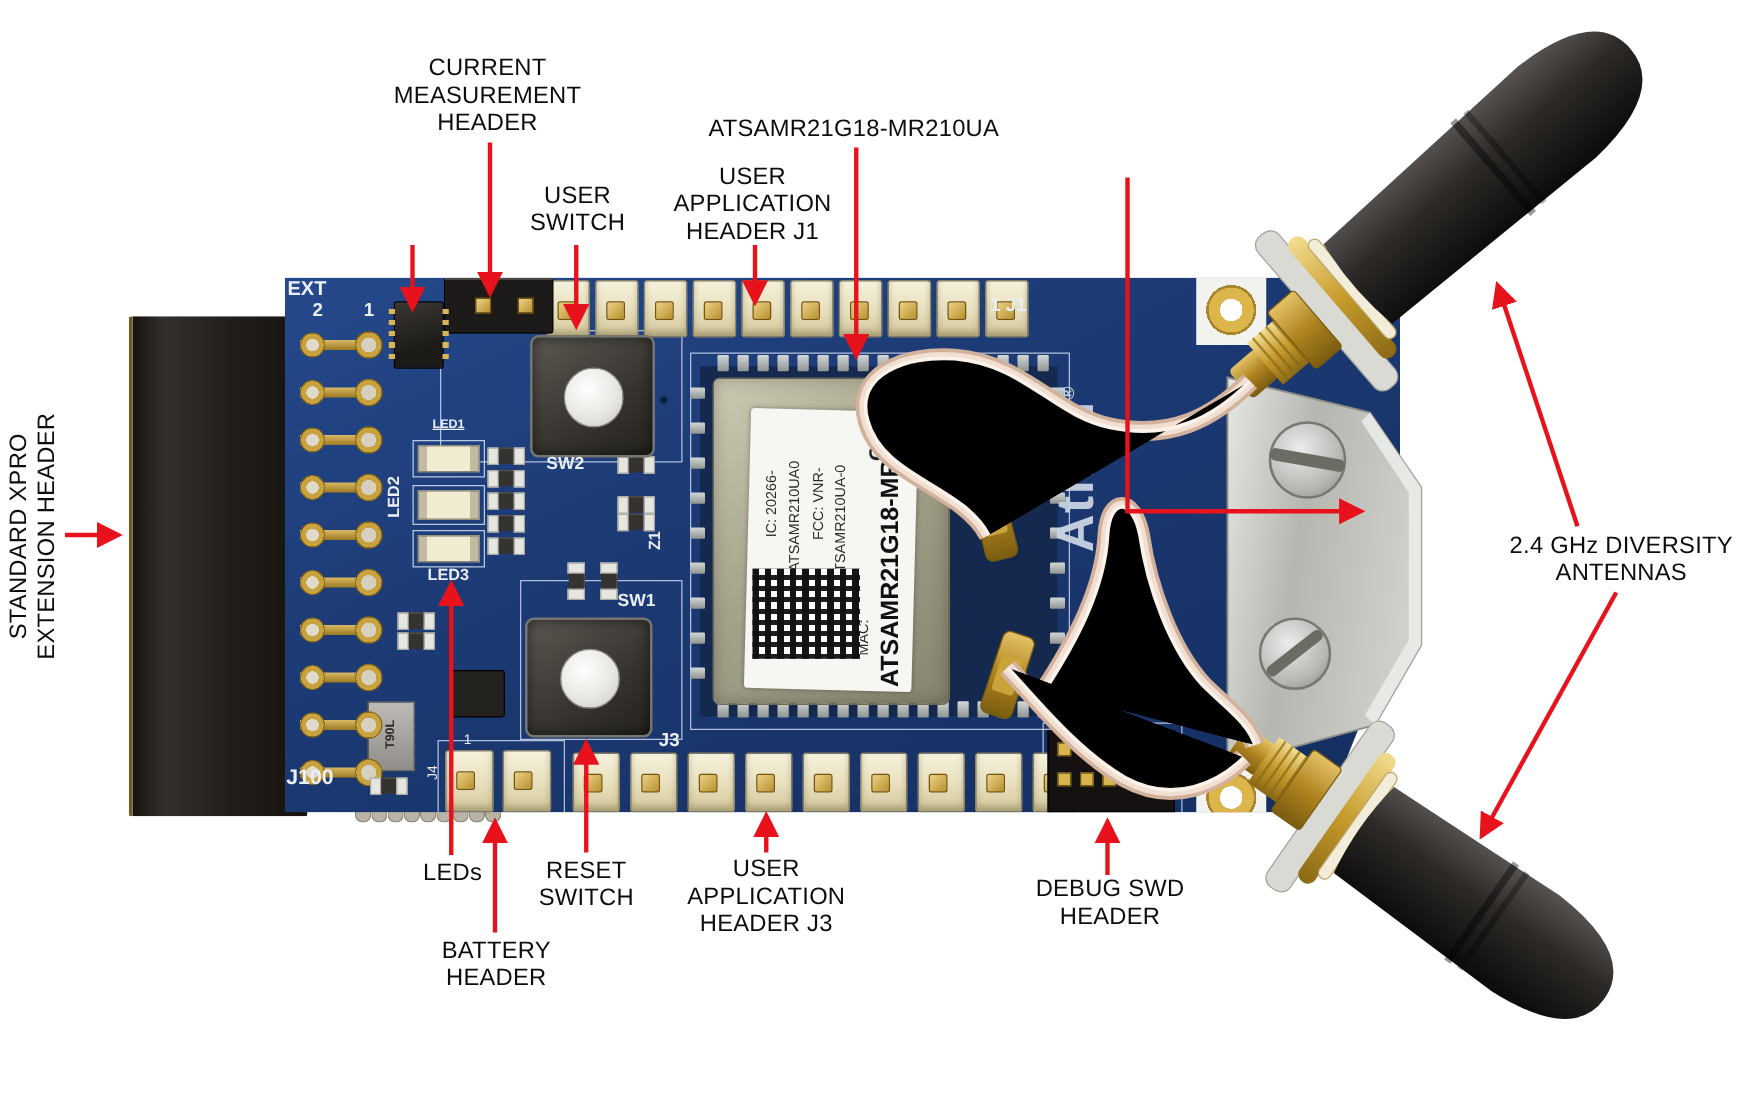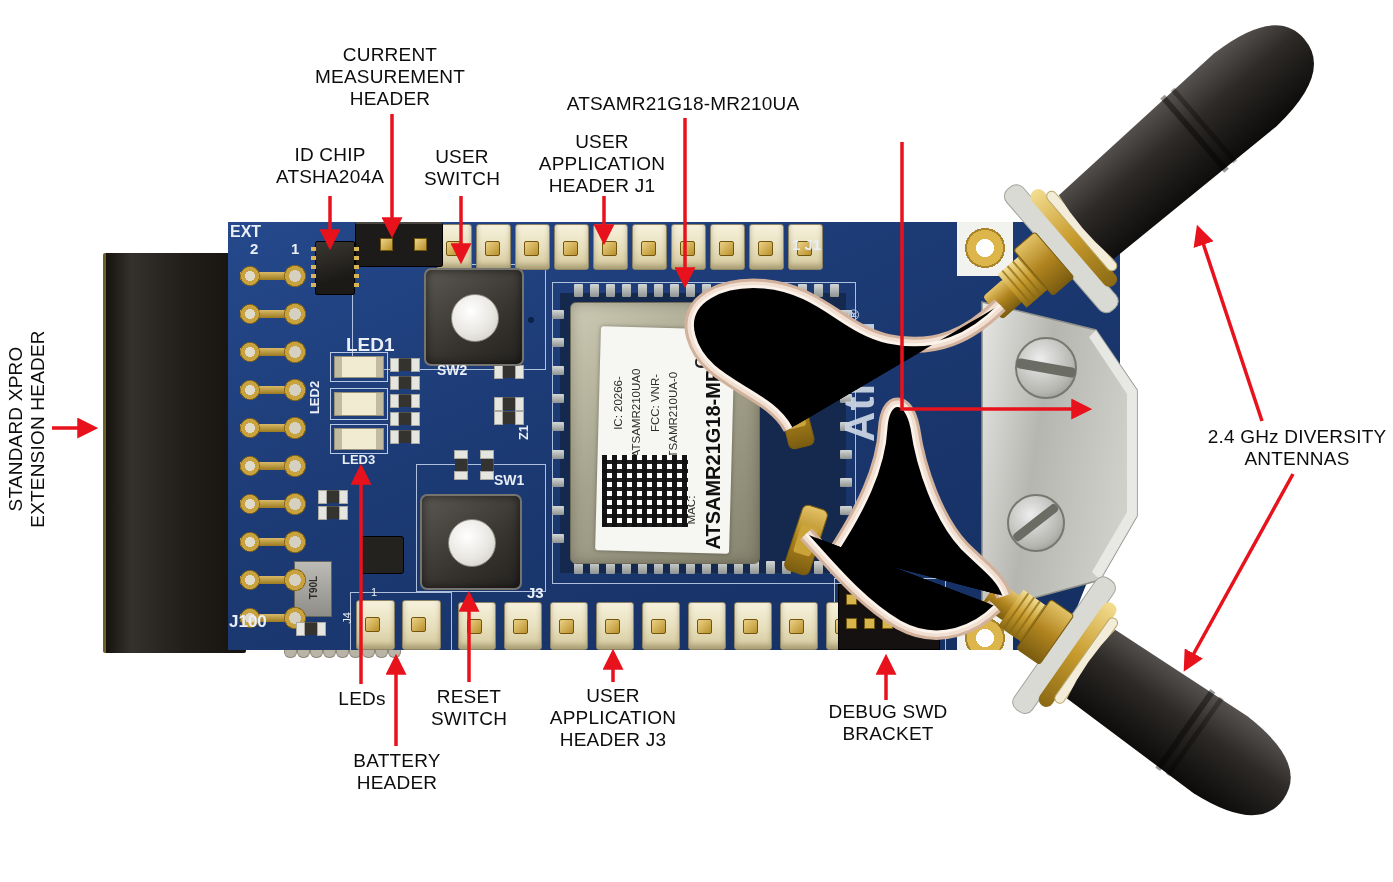--- a/index.html
+++ b/index.html
@@ -116,21 +116,21 @@
       <div class="pl" style="left:-5px;top:5px;height:42px;"></div>
       <div class="pl" style="right:-5px;top:5px;height:42px;"></div>
     </div>
 
     <div class="sbox" style="left:124px;top:42px;width:192px;height:104px;"></div>
     <div class="tact" style="left:196px;top:46px;width:96px;height:94px;">
       <div class="plunger"></div>
     </div>
     <div class="silk" style="left:209px;top:140px;font-size:14px;">SW2</div>
 
-    <div class="silk" style="left:118px;top:112px;font-size:19px;">LED1</div>
+    <div class="silk" style="left:118px;top:112px;font-size:10px;text-decoration:underline;">LED1</div>
     <div class="ledbox" style="left:102px;top:130px;width:56px;height:28px;">
         <div class="led"></div>
       </div>
     <div class="silk vrot" style="left:70px;top:168px;font-size:13px;">LED2</div>
     <div class="ledbox" style="left:102px;top:166px;width:56px;height:30px;">
         <div class="led"></div>
       </div>
     <div class="ledbox" style="left:102px;top:202px;width:56px;height:28px;">
         <div class="led"></div>
       </div>
@@ -501,39 +501,37 @@
       <use href="#cabB" stroke="#fbf2ea" stroke-width="3"></use>
     <use href="#cabC" stroke="#d2b29c" stroke-width="16"></use>
       <use href="#cabC" stroke="#f1dfd2" stroke-width="10"></use>
       <use href="#cabC" stroke="#fbf2ea" stroke-width="3"></use>
   </svg>
 
   <div class="callout" style="left:300px;top:44px;width:180px;">CURRENT
 MEASUREMENT
 HEADER</div>
   <div class="callout" style="left:543px;top:93px;width:280px;">ATSAMR21G18-MR210UA</div>
-  <div class="callout" style="left:255px;top:144px;width:150px;">ID CHIP
-ATSHA204A</div>
   <div class="callout" style="left:402px;top:146px;width:120px;">USER
 SWITCH</div>
   <div class="callout" style="left:522px;top:131px;width:160px;">USER
 APPLICATION
 HEADER J1</div>
   <div class="callout" style="left:1197px;top:426px;width:200px;">2.4 GHz DIVERSITY
 ANTENNAS</div>
   <div class="callout" style="left:-88px;top:407px;width:230px;transform:rotate(-90deg);">STANDARD XPRO
 EXTENSION HEADER</div>
   <div class="callout" style="left:322px;top:688px;width:80px;">LEDs</div>
   <div class="callout" style="left:414px;top:686px;width:110px;">RESET
 SWITCH</div>
   <div class="callout" style="left:533px;top:685px;width:160px;">USER
 APPLICATION
 HEADER J3</div>
   <div class="callout" style="left:808px;top:701px;width:160px;">DEBUG SWD
-BRACKET</div>
+HEADER</div>
   <div class="callout" style="left:332px;top:750px;width:130px;">BATTERY
 HEADER</div>
 
   <svg class="anno" width="1393" height="882" viewBox="0 0 1393 882">
     <defs>
       <marker id="ah" markerWidth="6" markerHeight="6" refX="0.5" refY="3" orient="auto" markerUnits="strokeWidth">
         <path d="M0,0 L6,3 L0,6 Z" fill="#e8121c"></path>
       </marker>
     </defs>
     <g stroke="#e8121c" stroke-width="3.5" fill="none">

